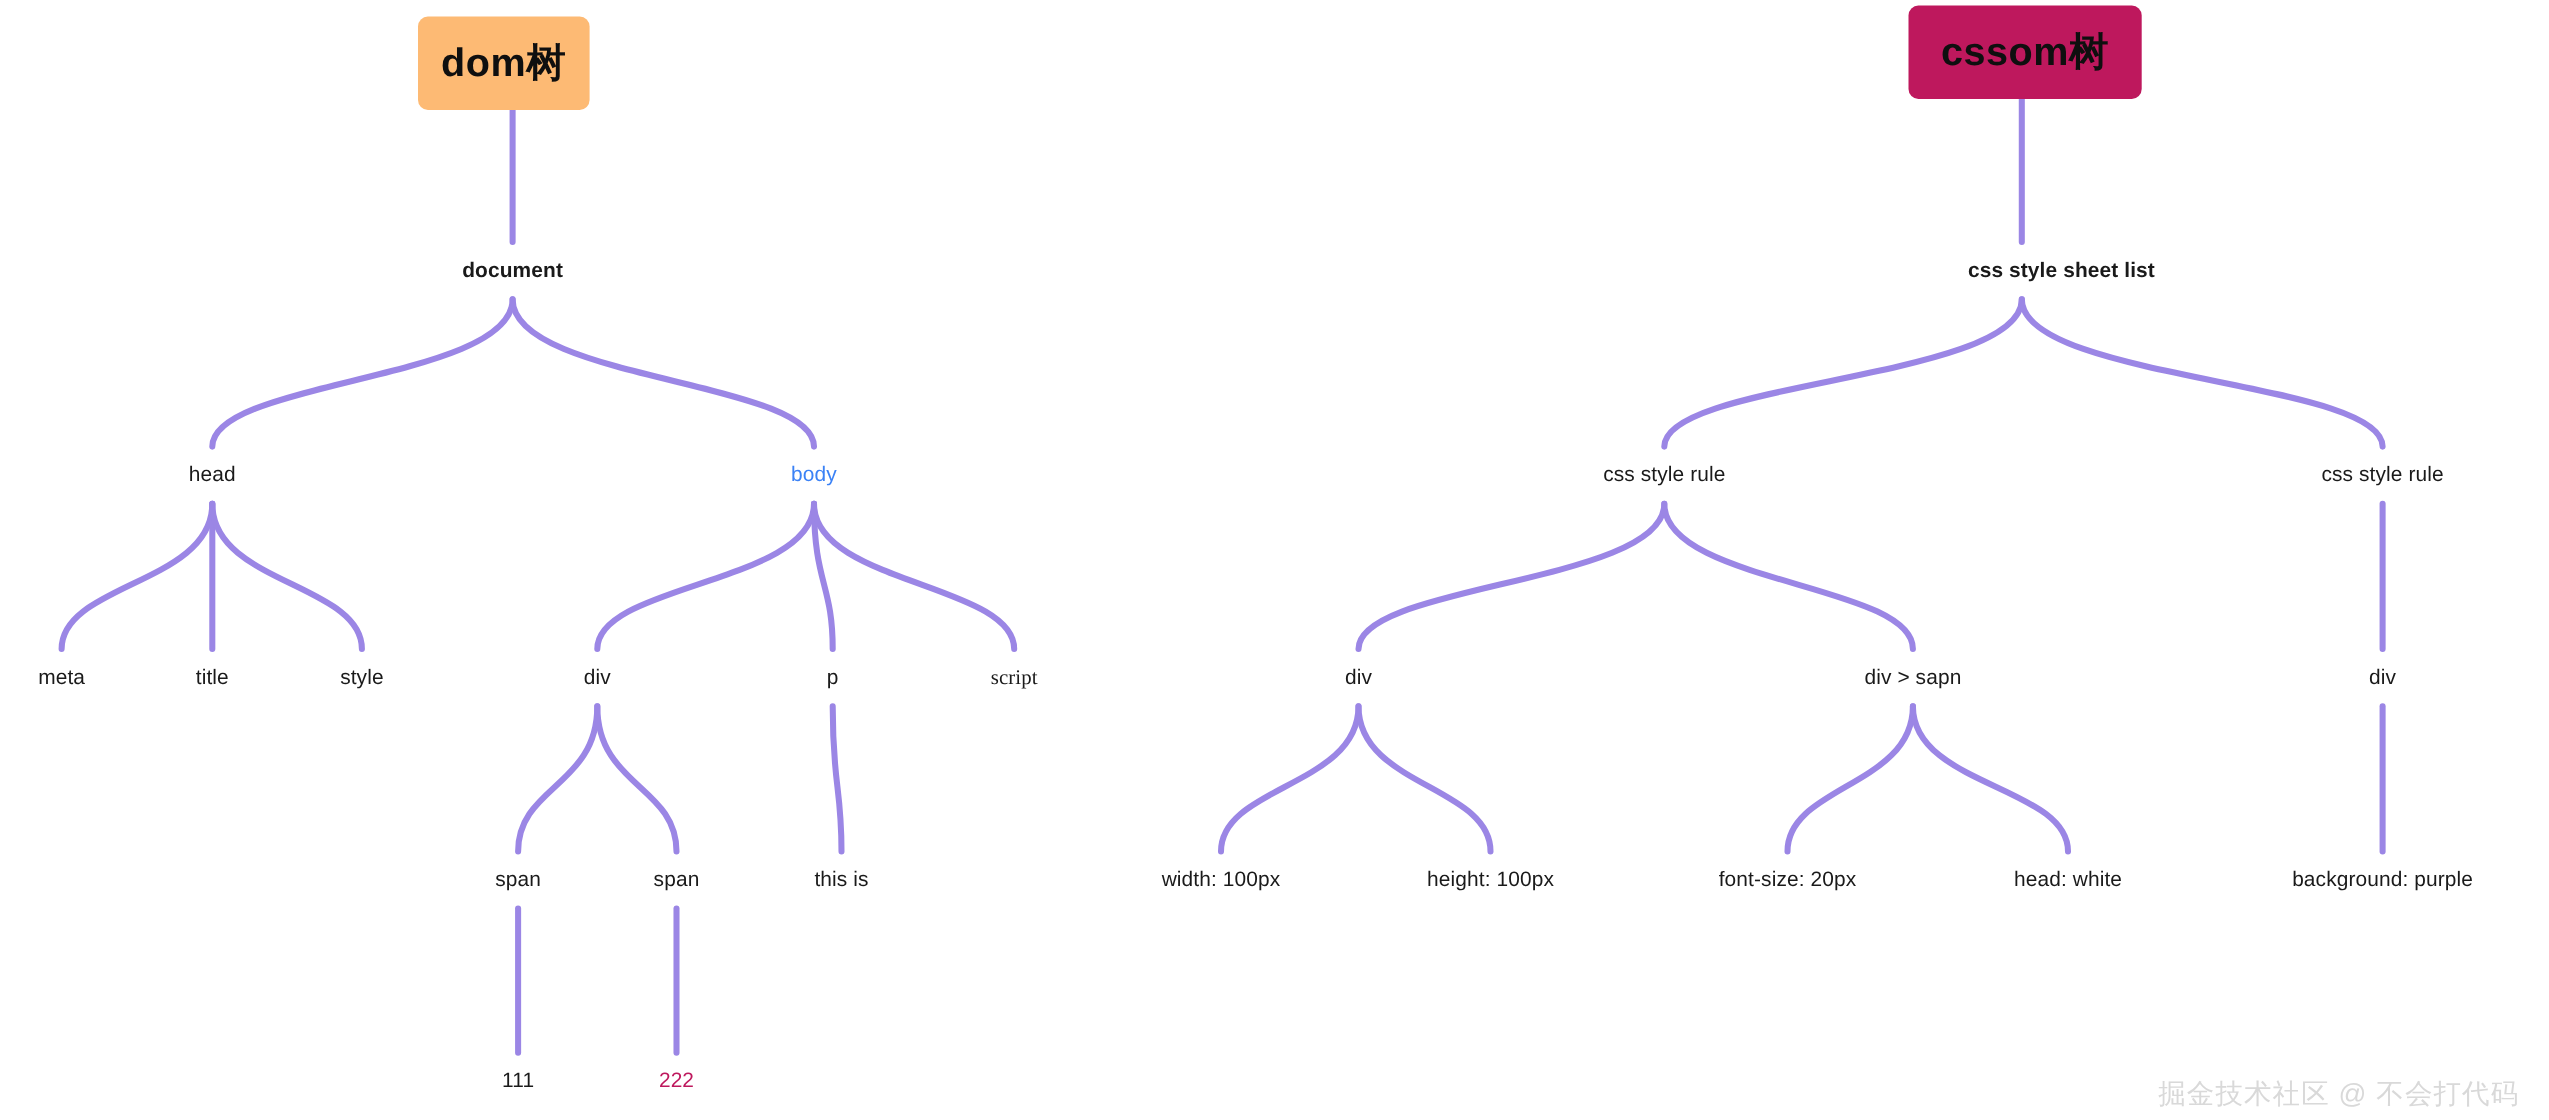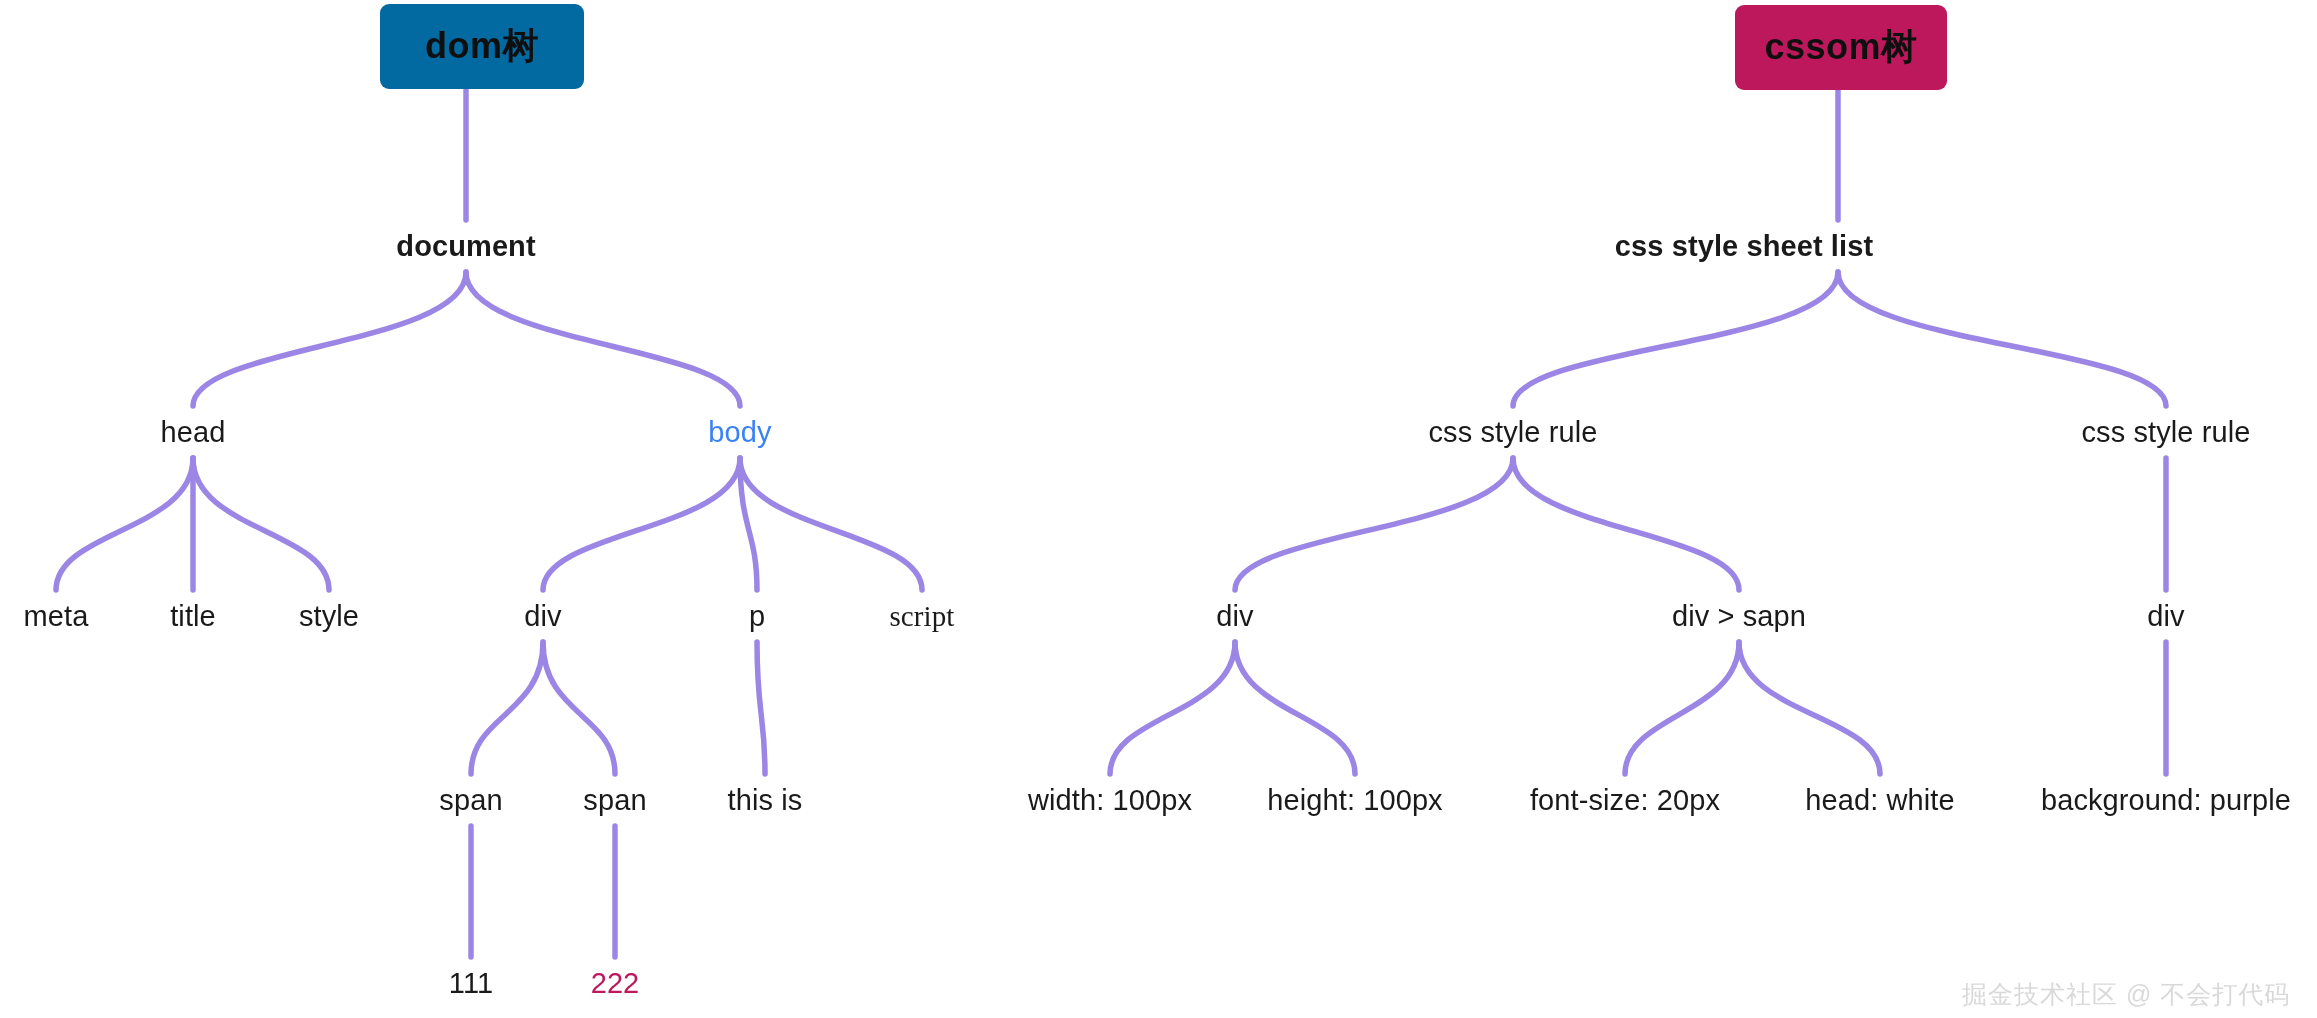--- a/index.html
+++ b/index.html
@@ -34,21 +34,21 @@
     fill: none;
     stroke: #9b86e5;
     stroke-width: 5.5;
     stroke-linecap: round;
   }
   .node-label {
     position: absolute;
     transform: translate(-50%, -50%);
     white-space: nowrap;
     color: #1a1a1a;
-    font-size: 29px;
+    font-size: 19px;
     line-height: 1;
     letter-spacing: 0.1px;
   }
   .node-label.bold {
     font-weight: 700;
   }
   .title-box {
     position: absolute;
     background: #efefef;
     border-radius: 9px;
@@ -95,39 +95,39 @@
       <path class="edge" d="M 1513 458 C 1513 530.6, 1739 530.6, 1739 590" stroke="#9b86e5"></path>
       <path class="edge" d="M 2166 458 L 2166 590" stroke="#9b86e5"></path>
       <path class="edge" d="M 1235 642 C 1235 714.6, 1110 714.6, 1110 774" stroke="#9b86e5"></path>
       <path class="edge" d="M 1235 642 C 1235 714.6, 1355 714.6, 1355 774" stroke="#9b86e5"></path>
       <path class="edge" d="M 1739 642 C 1739 714.6, 1625 714.6, 1625 774" stroke="#9b86e5"></path>
       <path class="edge" d="M 1739 642 C 1739 714.6, 1880 714.6, 1880 774" stroke="#9b86e5"></path>
       <path class="edge" d="M 2166 642 L 2166 774" stroke="#9b86e5"></path>
     </svg>
 
   <div id="titles-layer">
-      <div class="title-box" style="left: 380px; top: 4px; width: 204px; height: 85px; background: #0369a1;">dom树</div>
+      <div class="title-box" style="left: 380px; top: 15px; width: 156px; height: 85px; background: #fdba74;">dom树</div>
       <div class="title-box" style="left: 1735px; top: 5px; width: 212px; height: 85px; background: #be185d;">cssom树</div>
     </div>
   <div id="nodes-layer">
       <div class="node-label bold" style="left: 466px; top: 246px; color: rgb(26, 26, 26);">document</div>
       <div class="node-label" style="left: 193px; top: 432px; color: rgb(26, 26, 26);">head</div>
       <div class="node-label" style="left: 740px; top: 432px; color: #3b82f6;">body</div>
       <div class="node-label" style="left: 56px; top: 616px; color: rgb(26, 26, 26);">meta</div>
       <div class="node-label" style="left: 193px; top: 616px; color: rgb(26, 26, 26);">title</div>
       <div class="node-label" style="left: 329px; top: 616px; color: rgb(26, 26, 26);">style</div>
       <div class="node-label" style="left: 543px; top: 616px; color: rgb(26, 26, 26);">div</div>
       <div class="node-label" style="left: 757px; top: 616px; color: rgb(26, 26, 26);">p</div>
       <div class="node-label" style="left: 922px; top: 616px; color: rgb(26, 26, 26); font-family: Liberation Serif, serif;">script</div>
       <div class="node-label" style="left: 471px; top: 800px; color: rgb(26, 26, 26);">span</div>
       <div class="node-label" style="left: 615px; top: 800px; color: rgb(26, 26, 26);">span</div>
       <div class="node-label" style="left: 765px; top: 800px; color: rgb(26, 26, 26);">this is</div>
       <div class="node-label" style="left: 471px; top: 983px; color: rgb(26, 26, 26);">111</div>
       <div class="node-label" style="left: 615px; top: 983px; color: #be185d;">222</div>
-      <div class="node-label bold" style="left: 1744px; top: 246px; color: rgb(26, 26, 26);">css style sheet list</div>
+      <div class="node-label bold" style="left: 1874px; top: 246px; color: rgb(26, 26, 26);">css style sheet list</div>
       <div class="node-label" style="left: 1513px; top: 432px; color: rgb(26, 26, 26);">css style rule</div>
       <div class="node-label" style="left: 2166px; top: 432px; color: rgb(26, 26, 26);">css style rule</div>
       <div class="node-label" style="left: 1235px; top: 616px; color: rgb(26, 26, 26);">div</div>
       <div class="node-label" style="left: 1739px; top: 616px; color: rgb(26, 26, 26);">div &gt; sapn</div>
       <div class="node-label" style="left: 2166px; top: 616px; color: rgb(26, 26, 26);">div</div>
       <div class="node-label" style="left: 1110px; top: 800px; color: rgb(26, 26, 26);">width: 100px</div>
       <div class="node-label" style="left: 1355px; top: 800px; color: rgb(26, 26, 26);">height: 100px</div>
       <div class="node-label" style="left: 1625px; top: 800px; color: rgb(26, 26, 26);">font-size: 20px</div>
       <div class="node-label" style="left: 1880px; top: 800px; color: rgb(26, 26, 26);">head: white</div>
       <div class="node-label" style="left: 2166px; top: 800px; color: rgb(26, 26, 26);">background: purple</div>

